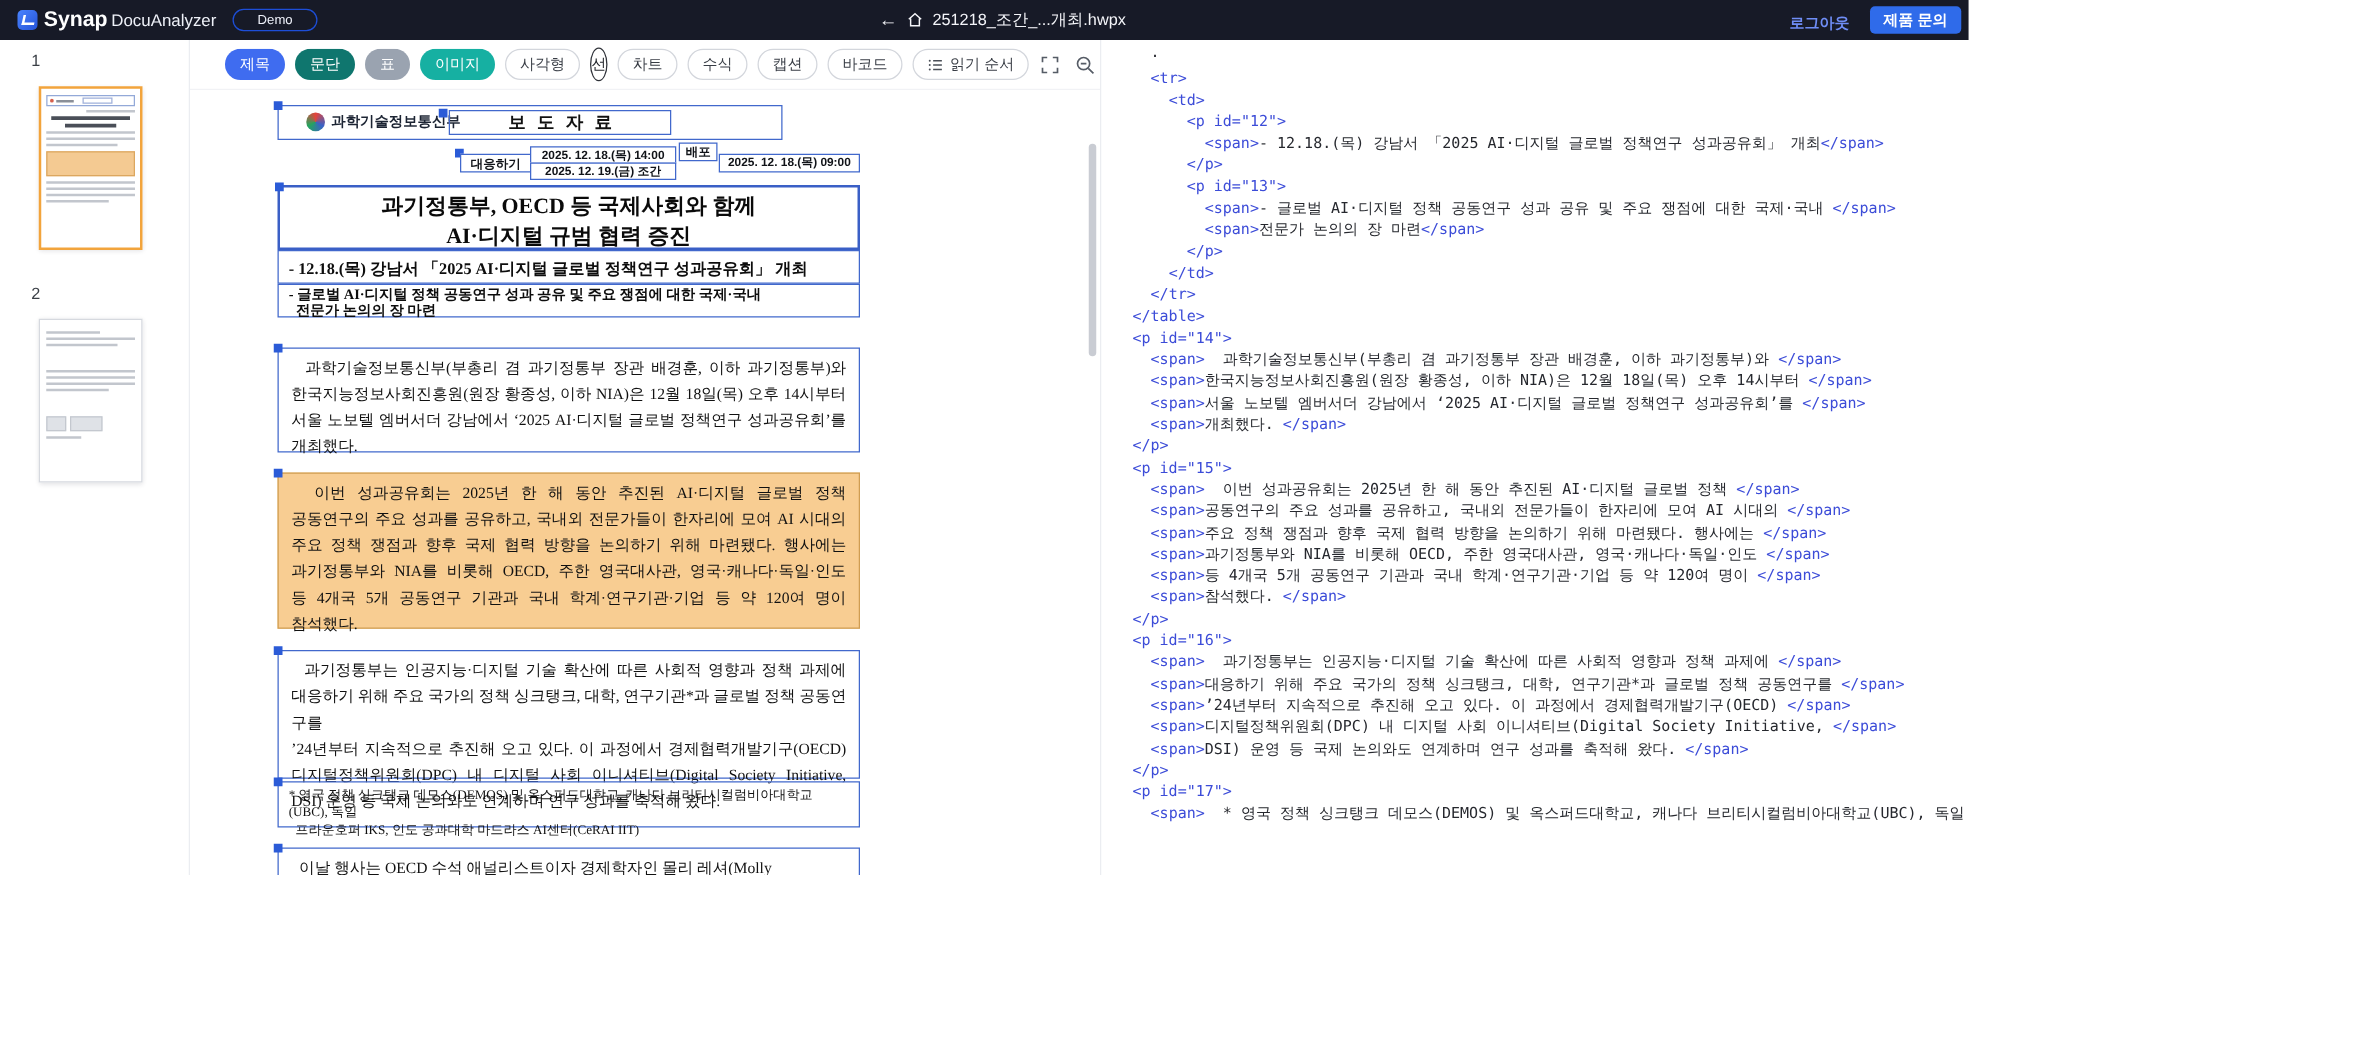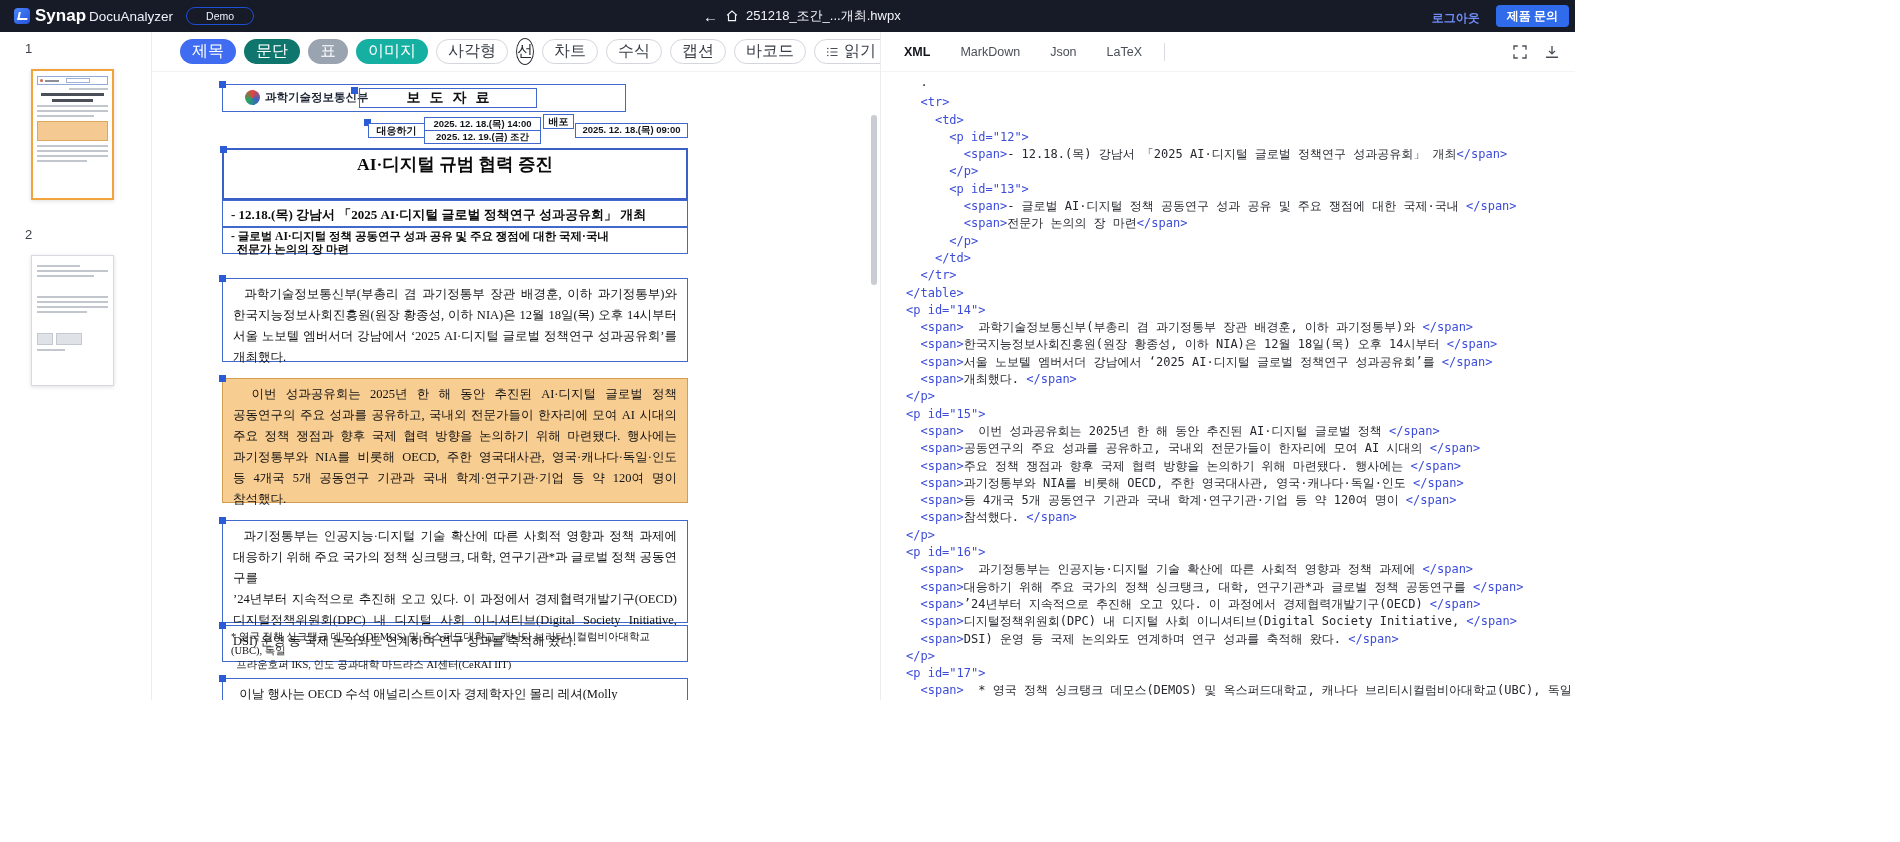--- a/index.html
+++ b/index.html
@@ -39,21 +39,21 @@
   .m-title.w60{width:58%}
   .m-orange{height:20px;background:#f4ca92;border:1px solid #dca75f;margin:4px 0}
   .m-gap{height:13px}
   .m-imgrow{display:flex;gap:3px;margin:4px 0}
   .m-img{width:16px;height:12px;background:#dfe2e7;border:1px solid #c4c8cf}
   .m-img.wide{width:26px}
 
   
   .center{flex:1;display:flex;flex-direction:column;min-width:0;background:#fff}
   .toolbar{height:40px;display:flex;align-items:center;gap:8px;padding:0 26px 0 28px;border-bottom:1px solid #f1f2f5;flex:none}
-  .tag-btn{height:25px;border-radius:13px;font-size:16px;padding:0 11px;border:1px solid transparent;background:#fff;color:#fff;cursor:pointer;font-family:inherit;white-space:nowrap}
+  .tag-btn{height:25px;border-radius:13px;font-size:12px;padding:0 11px;border:1px solid transparent;background:#fff;color:#fff;cursor:pointer;font-family:inherit;white-space:nowrap}
   .tag-btn.solid-title{background:#3f6cf0}
   .tag-btn.solid-para{background:#0f766e}
   .tag-btn.solid-table{background:#9aa3b0}
   .tag-btn.solid-image{background:#16b0a2}
   .tag-btn.outline{border-color:#d3d6dc;color:#383d45}
   .tag-btn.circle{border:1.5px solid #2e3138;color:#23262c;border-radius:50%;width:33px;height:27px;padding:0}
   .tag-btn.reading{display:flex;align-items:center;gap:5px;border-color:#d3d6dc;color:#383d45}
   .ro-icon{width:13px;height:12px;display:inline-flex;color:#4a4f57}
   .view-icons{margin-left:auto;display:flex;gap:10px;align-items:center}
   .vicon{width:18px;height:18px;color:#565c66;cursor:pointer;display:inline-flex}
@@ -246,20 +246,21 @@
         <div class="meta-val1">
           <div class="mv">2025. 12. 18.(목) 14:00</div>
           <div class="mv">2025. 12. 19.(금) 조간</div>
         </div>
         <div class="meta-label lab2">배포</div>
         <div class="meta-val2 mv">2025. 12. 18.(목) 09:00</div>
 
         <div class="doc-box title-box">
           <i class="marker"></i>
           <div>
+              <div class="line">과기정통부, OECD 등 국제사회와 함께</div>
               <div class="line">AI·디지털 규범 협력 증진</div>
             </div>
         </div>
 
         <div class="doc-box bullet b1">
           <div>
               <div class="line">- 12.18.(목) 강남서 「2025 AI·디지털 글로벌 정책연구 성과공유회」 개최</div>
             </div>
         </div>
         <div class="doc-box bullet b2">
@@ -317,39 +318,20 @@
             </div>
         </div>
 
         <div class="v-scroll">
           <div class="v-thumb"></div>
         </div>
       </div>
     </section>
 
     <section class="rightpanel">
-      <div class="tabbar">
-        <span class="tab active">XML</span>
-        <span class="tab">MarkDown</span>
-        <span class="tab">Json</span>
-        <span class="tab">LaTeX</span>
-        <span class="tab-divider"></span>
-        <span class="panel-icons">
-          <span class="picon">
-            <svg viewBox="0 0 24 24" fill="none" stroke="currentColor" stroke-width="1.8">
-                <path d="M4 9V4h5M15 4h5v5M20 15v5h-5M9 20H4v-5"></path>
-              </svg>
-          </span>
-          <span class="picon">
-            <svg viewBox="0 0 24 24" fill="none" stroke="currentColor" stroke-width="1.8">
-                <path d="M12 4v10M8 10.5l4 4 4-4M4 19h16"></path>
-              </svg>
-          </span>
-        </span>
-      </div>
       <pre class="code">  ·
   <span class="xtag">&lt;tr&gt;</span>
     <span class="xtag">&lt;td&gt;</span>
       <span class="xtag">&lt;p id="12"&gt;</span>
         <span class="xtag">&lt;span&gt;</span>- 12.18.(목) 강남서 「2025 AI·디지털 글로벌 정책연구 성과공유회」 개최<span class="xtag">&lt;/span&gt;</span>
       <span class="xtag">&lt;/p&gt;</span>
       <span class="xtag">&lt;p id="13"&gt;</span>
         <span class="xtag">&lt;span&gt;</span>- 글로벌 AI·디지털 정책 공동연구 성과 공유 및 주요 쟁점에 대한 국제·국내 <span class="xtag">&lt;/span&gt;</span>
         <span class="xtag">&lt;span&gt;</span>전문가 논의의 장 마련<span class="xtag">&lt;/span&gt;</span>
       <span class="xtag">&lt;/p&gt;</span>

